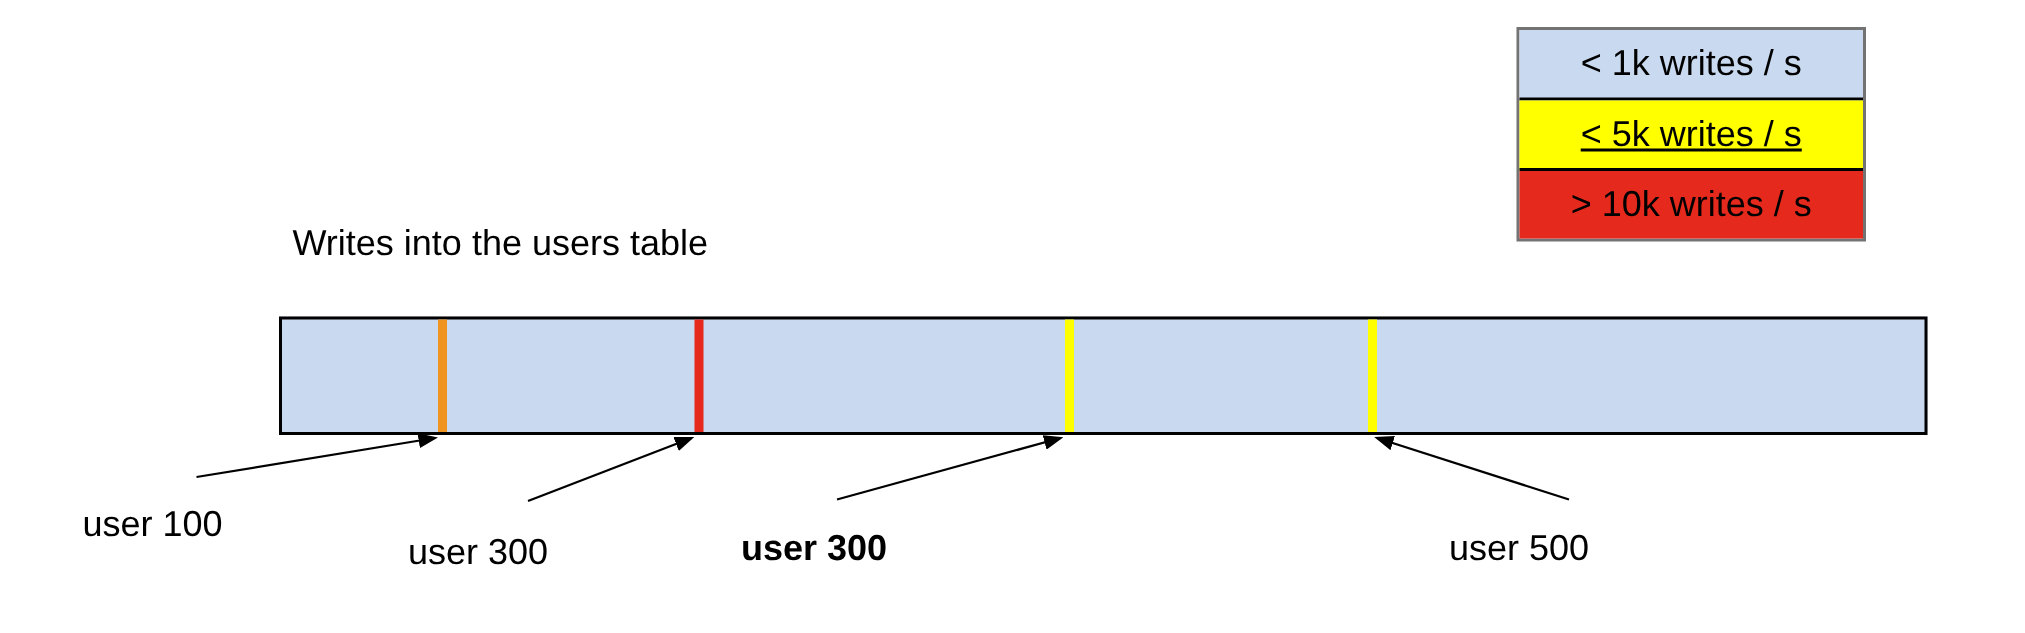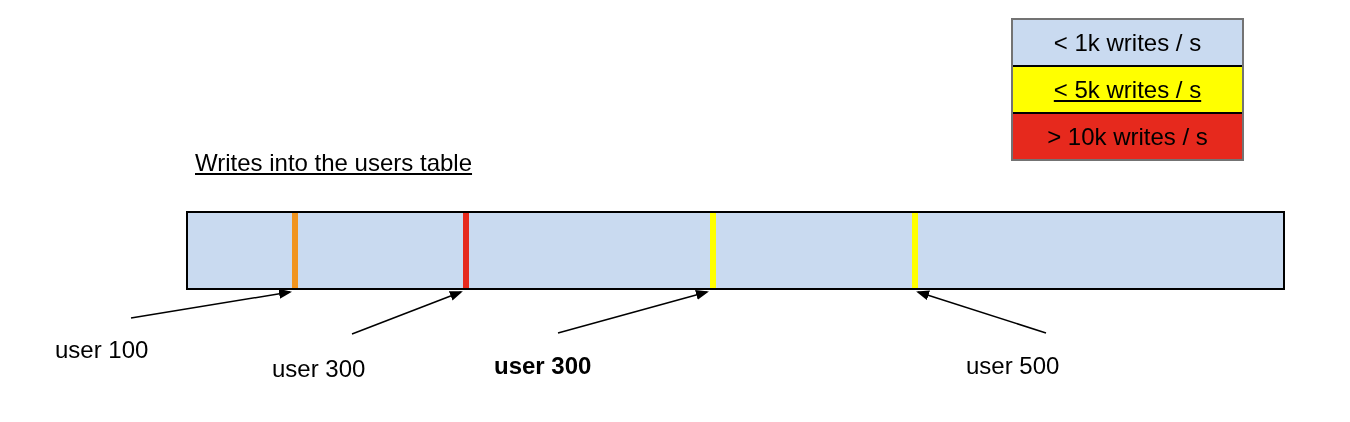--- a/index.html
+++ b/index.html
@@ -12,21 +12,20 @@
     color: #000000;
     overflow: hidden;
   }
   .title {
     position: absolute;
     left: 195px;
     top: 149px;
     font-size: 24px;
     line-height: 28px;
     white-space: nowrap;
-    text-decoration: underline;
   }
   .legend {
     position: absolute;
     left: 1011px;
     top: 5px;
     width: 233px;
     border: 2px solid #737373;
     box-sizing: border-box;
     margin-top: 13px;
   }

